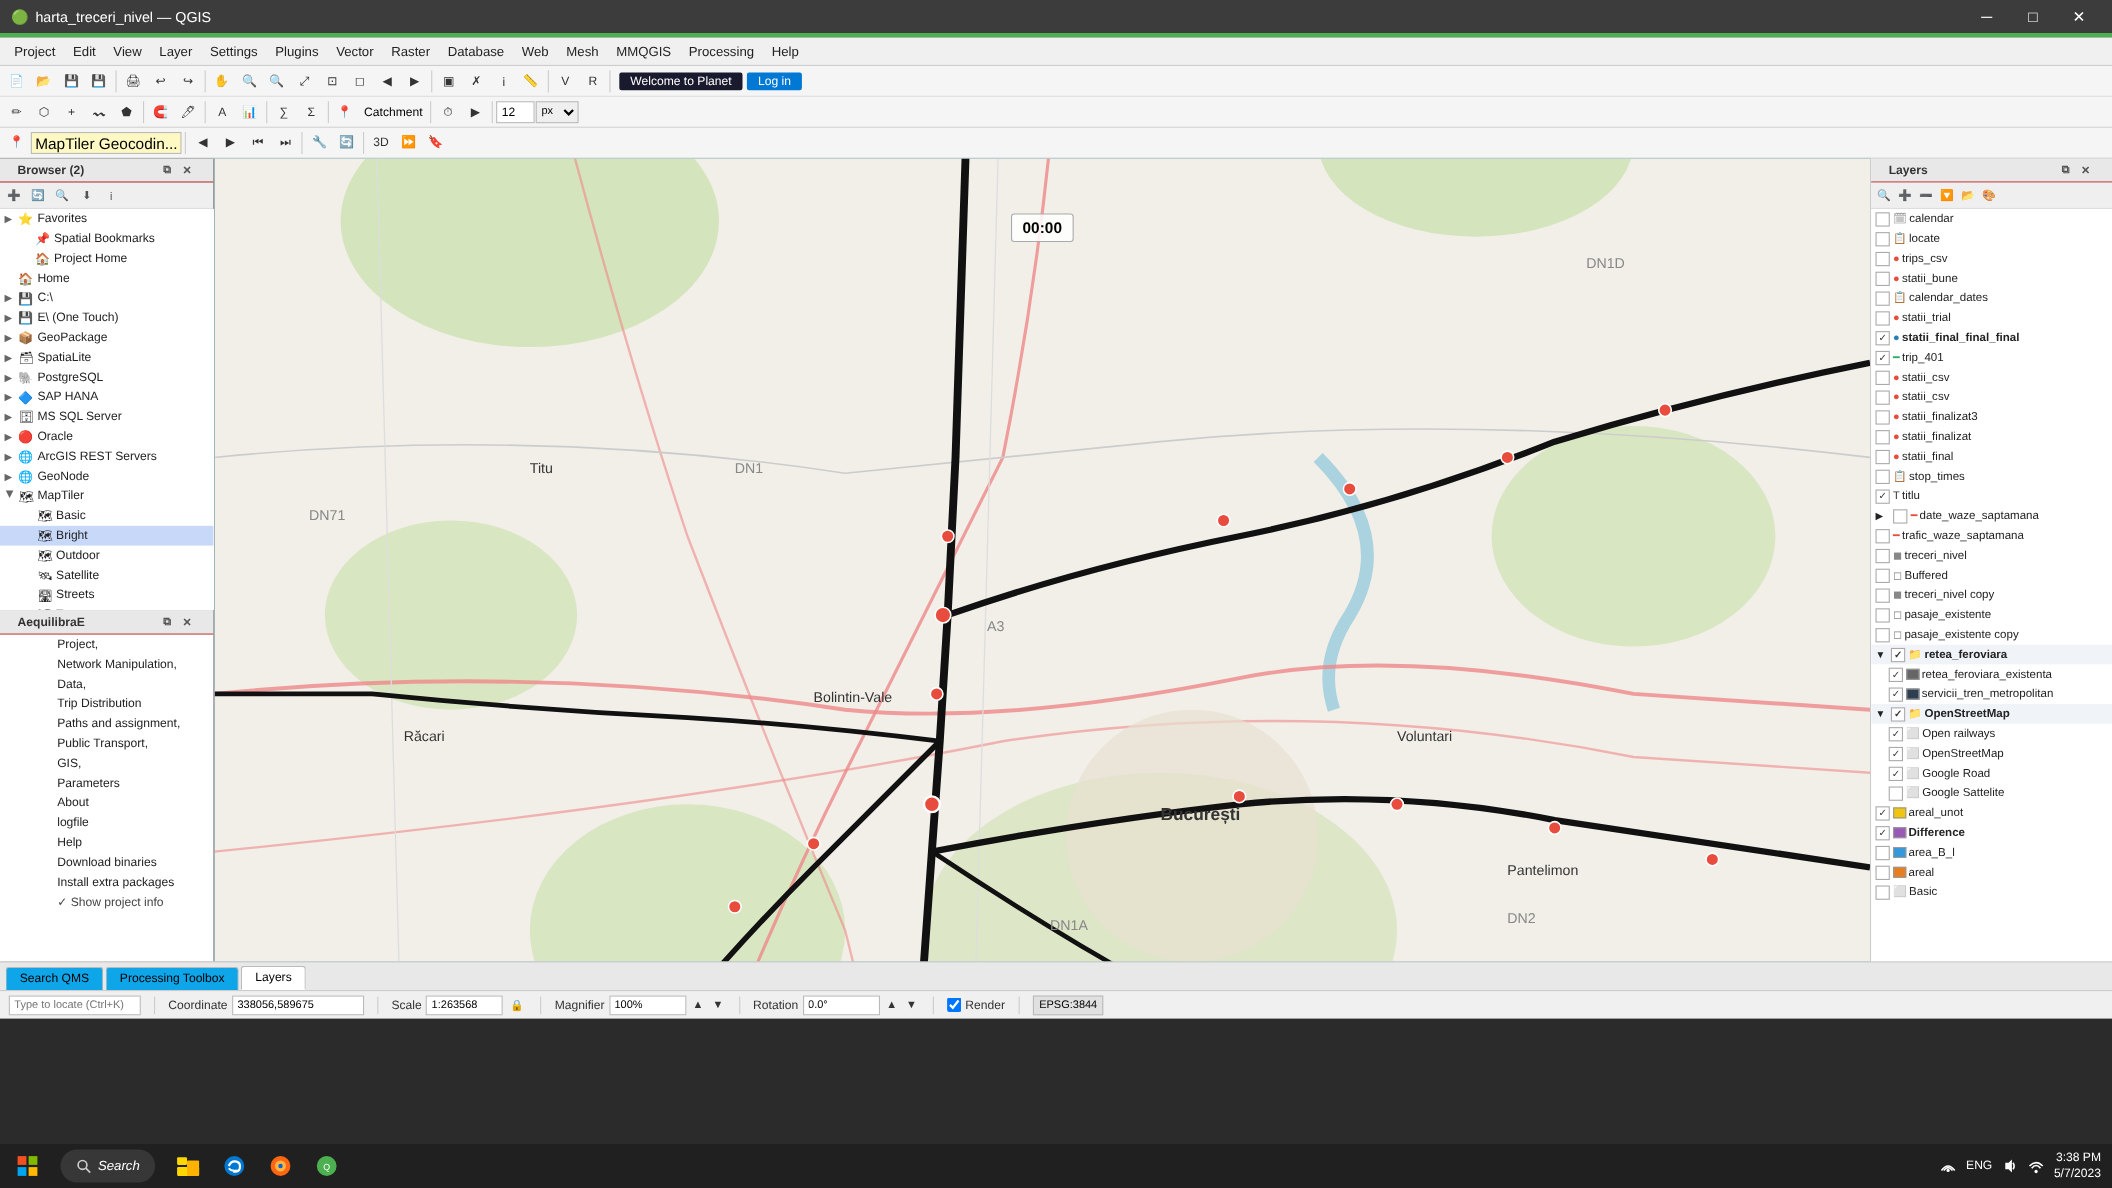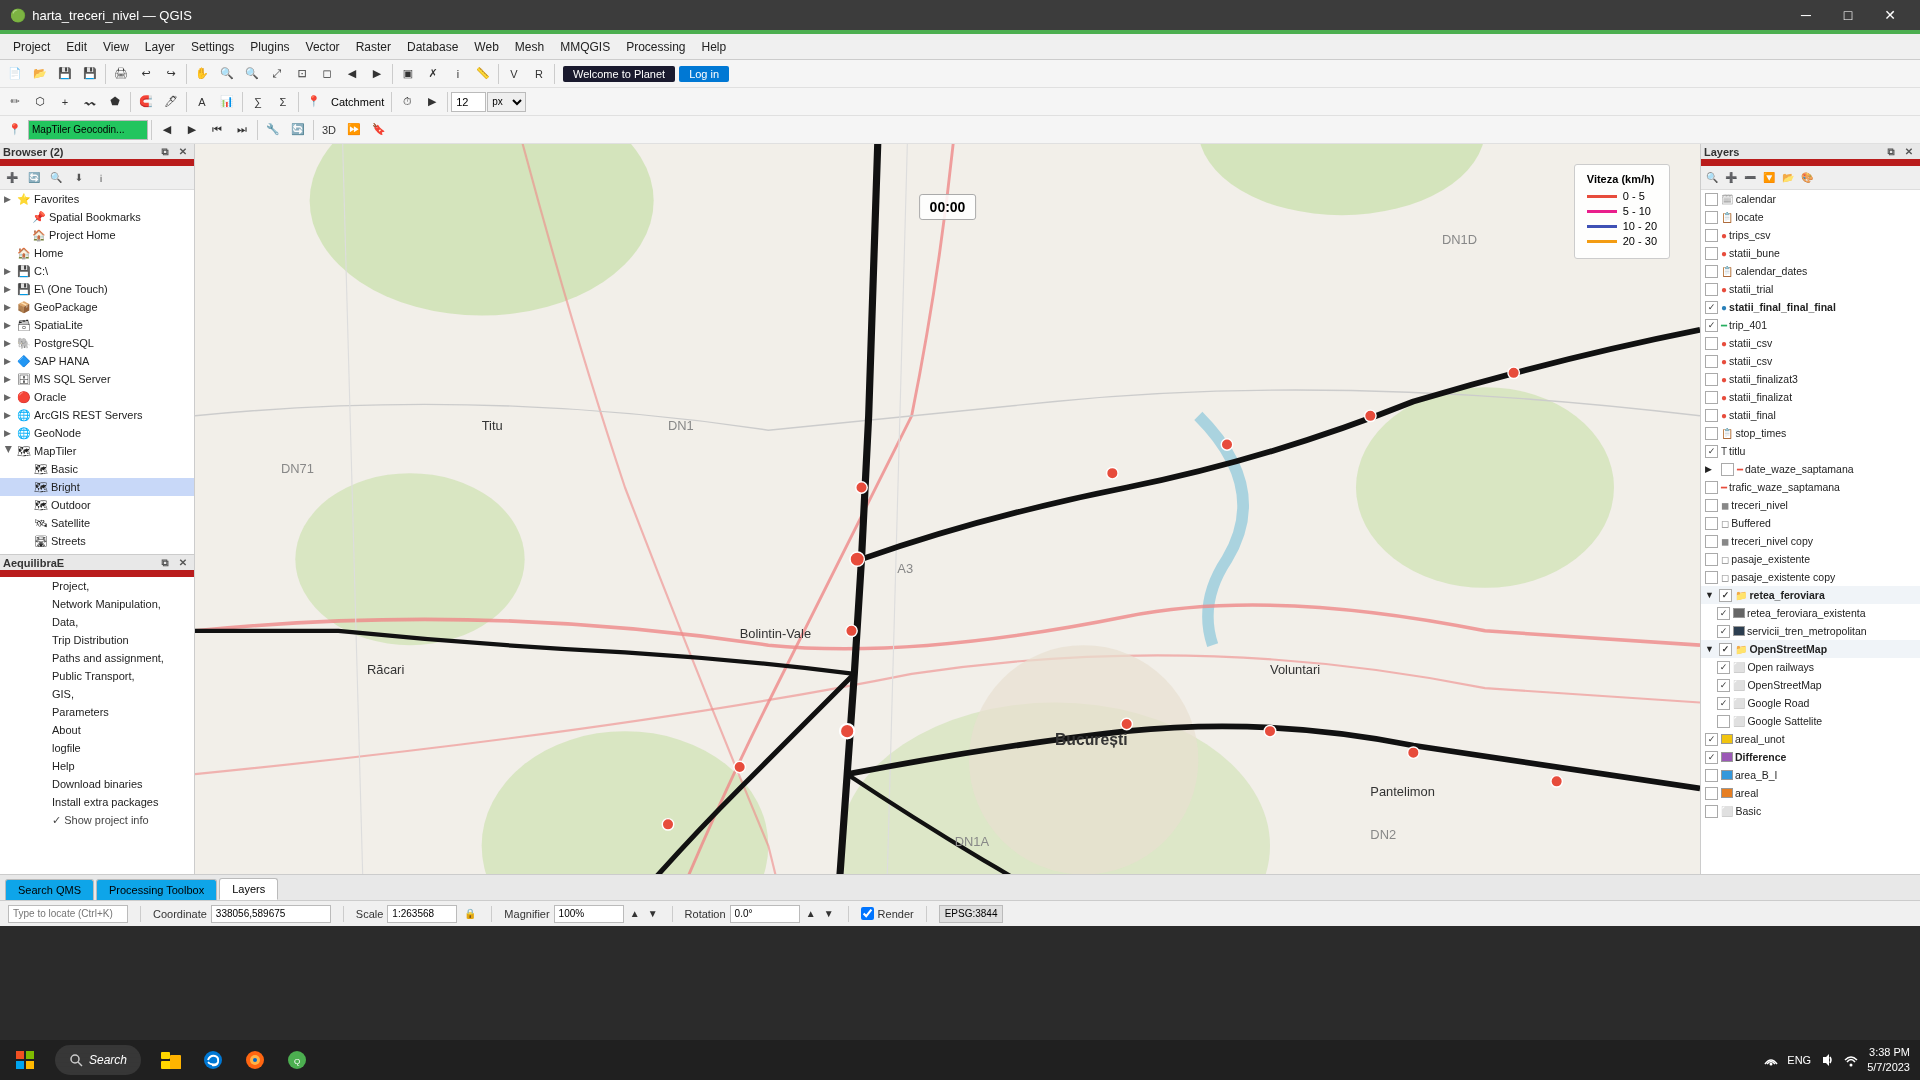--- a/index.html
+++ b/index.html
@@ -53,24 +53,24 @@
       height: 20px;
       border: 1px solid #bbb;
       background: #fff;
       padding: 0 4px;
       font-size: 11px;
       width: 60px;
     }
     .panel-header {
       height: 22px;
       background: #e8e8e8;
-      border-bottom: 7px solid #b91c1c;
+      border-bottom: 1px solid #b91c1c;
       display: flex;
       align-items: center;
-      padding: 0 3px;
+      padding: 0 16px;
       font-size: 11px;
       font-weight: bold;
       color: #333;
       justify-content: space-between;
     }
     .panel-header-icons { display: flex; gap: 2px; }
     .panel-icon-btn { width: 16px; height: 16px; display: flex; align-items: center; justify-content: center; cursor: pointer; font-size: 10px; color: #555; }
     .browser-toolbar { height: 24px; background: #efefef; display: flex; align-items: center; padding: 0 3px; gap: 2px; border-bottom: 1px solid #ddd; }
     .browser-tree { flex: 1; overflow-y: auto; background: #fff; }
     .tree-item { display: flex; align-items: center; padding: 2px 4px; cursor: pointer; font-size: 11px; color: #222; gap: 3px; }
@@ -322,21 +322,21 @@
   <input class="tb-input" type="text" value="12" style="width: 35px;">
   <select style="height:20px;font-size:10px;border:1px solid #bbb;">
     <option>px</option>
     <option>pt</option>
     <option>mm</option>
   </select>
 </div>
 
 <div id="toolbar3">
   <div class="tb-btn">📍</div>
-  <span style="font-size:10px;padding:0 3px;background:#22c55e;border:1px solid #bbb;height:20px;display:flex;align-items:center;min-width:120px;">MapTiler Geocodin...</span>
+  <span style="font-size:14px;padding:0 3px;background:#fef9c3;border:1px solid #bbb;height:20px;display:flex;align-items:center;min-width:120px;">MapTiler Geocodin...</span>
   <div class="tb-sep"></div>
   <div class="tb-btn">◀</div>
   <div class="tb-btn">▶</div>
   <div class="tb-btn">⏮</div>
   <div class="tb-btn">⏭</div>
   <div class="tb-sep"></div>
   <div class="tb-btn">🔧</div>
   <div class="tb-btn">🔄</div>
   <div class="tb-sep"></div>
   <div class="tb-btn">3D</div>
@@ -579,39 +579,20 @@
       <text x="490" y="410" font-size="9" fill="#888" font-family="Arial">A3</text>
       <text x="530" y="600" font-size="9" fill="#888" font-family="Arial">DN1A</text>
       <text x="820" y="595" font-size="9" fill="#888" font-family="Arial">DN2</text>
       <text x="870" y="180" font-size="9" fill="#888" font-family="Arial">DN1D</text>
       <text x="60" y="340" font-size="9" fill="#888" font-family="Arial">DN71</text>
       <text x="100" y="645" font-size="9" fill="#888" font-family="Arial">DN65</text>
       <text x="290" y="635" font-size="9" fill="#888" font-family="Arial">A1</text>
       <text x="590" y="640" font-size="9" fill="#888" font-family="Arial">A2</text>
     </svg>
 
-    <div id="map-legend">
-      <div class="legend-title">Viteza (km/h)</div>
-      <div class="legend-item">
-        <div class="legend-line" style="background:#e74c3c;"></div>
-        <span>0 - 5</span>
-      </div>
-      <div class="legend-item">
-        <div class="legend-line" style="background:#e91e8c;"></div>
-        <span>5 - 10</span>
-      </div>
-      <div class="legend-item">
-        <div class="legend-line" style="background:#3f51b5;"></div>
-        <span>10 - 20</span>
-      </div>
-      <div class="legend-item">
-        <div class="legend-line" style="background:#f39c12;"></div>
-        <span>20 - 30</span>
-      </div>
-    </div>
 
     <div id="map-time">00:00</div>
   </div>
 
   <div id="right-panel" style="width:220px;">
     <div class="panel-header">
       <span>Layers</span>
       <div class="panel-header-icons">
         <div class="panel-icon-btn">⧉</div>
         <div class="panel-icon-btn">✕</div>

